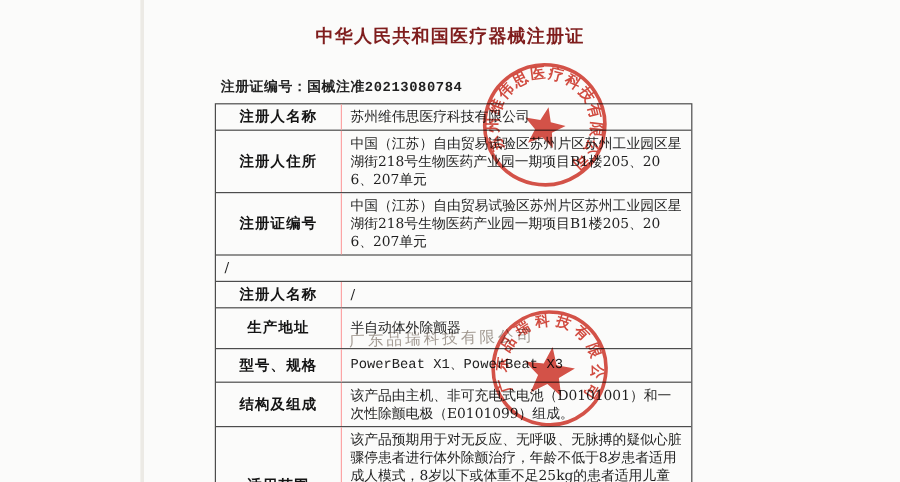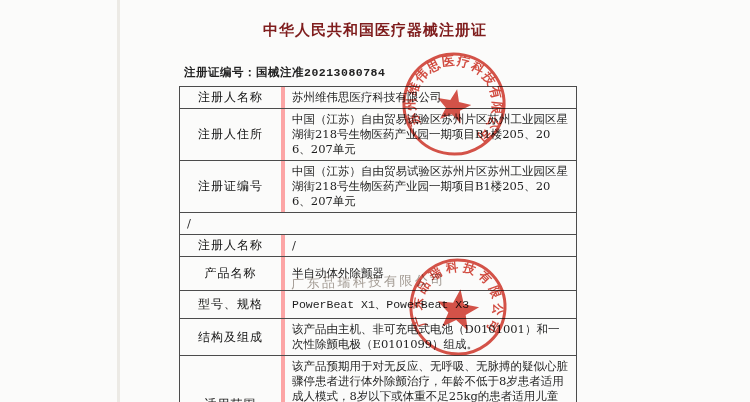--- a/index.html
+++ b/index.html
@@ -37,23 +37,23 @@
     position: absolute; left: 179px; top: 86px;
     width: 396px;
     border: 1px solid #4c4c4c;
     background: transparent;
     z-index: 2;
   }
   .t-row { display: flex; border-bottom: 1px solid #4c4c4c; }
   .t-row:last-child { border-bottom: none; }
   .t-label {
     width: 105px; flex: none;
-    border-right: 4px solid #fca5a5;
+    border-right: 1px solid #fca5a5;
     display: flex; align-items: center; justify-content: center;
-    font-size: 12px; font-weight: normal; color: #141414;
+    font-size: 12px; font-weight: bold; color: #141414;
     letter-spacing: 1px;
     text-align: center;
     padding: 2px 3px; box-sizing: border-box;
   }
   .t-value {
     flex: 1;
     display: flex; align-items: center;
     font-size: 11.5px; line-height: 15px; color: #1e1e1e;
     padding: 3px 7px; box-sizing: border-box;
     word-break: break-all;
@@ -110,21 +110,21 @@
       <div class="t-value">中国（江苏）自由贸易试验区苏州片区苏州工业园区星湖街218号生物医药产业园一期项目B1楼205、206、207单元</div>
     </div>
     <div class="t-row" style="min-height:21px">
       <div class="t-value">/</div>
     </div>
     <div class="t-row" style="min-height:20px">
       <div class="t-label">注册人名称</div>
       <div class="t-value">/</div>
     </div>
     <div class="t-row" style="min-height:33px">
-      <div class="t-label">产品名称</div>
+      <div class="t-label">生产地址</div>
       <div class="t-value">半自动体外除颤器</div>
     </div>
     <div class="t-row" style="min-height:27px">
       <div class="t-label">型号、规格</div>
       <div class="t-value mono">PowerBeat X1、PowerBeat X3</div>
     </div>
     <div class="t-row" style="min-height:30px">
       <div class="t-label">结构及组成</div>
       <div class="t-value">该产品由主机、非可充电式电池（D0101001）和一次性除颤电极（E0101099）组成。</div>
     </div>

